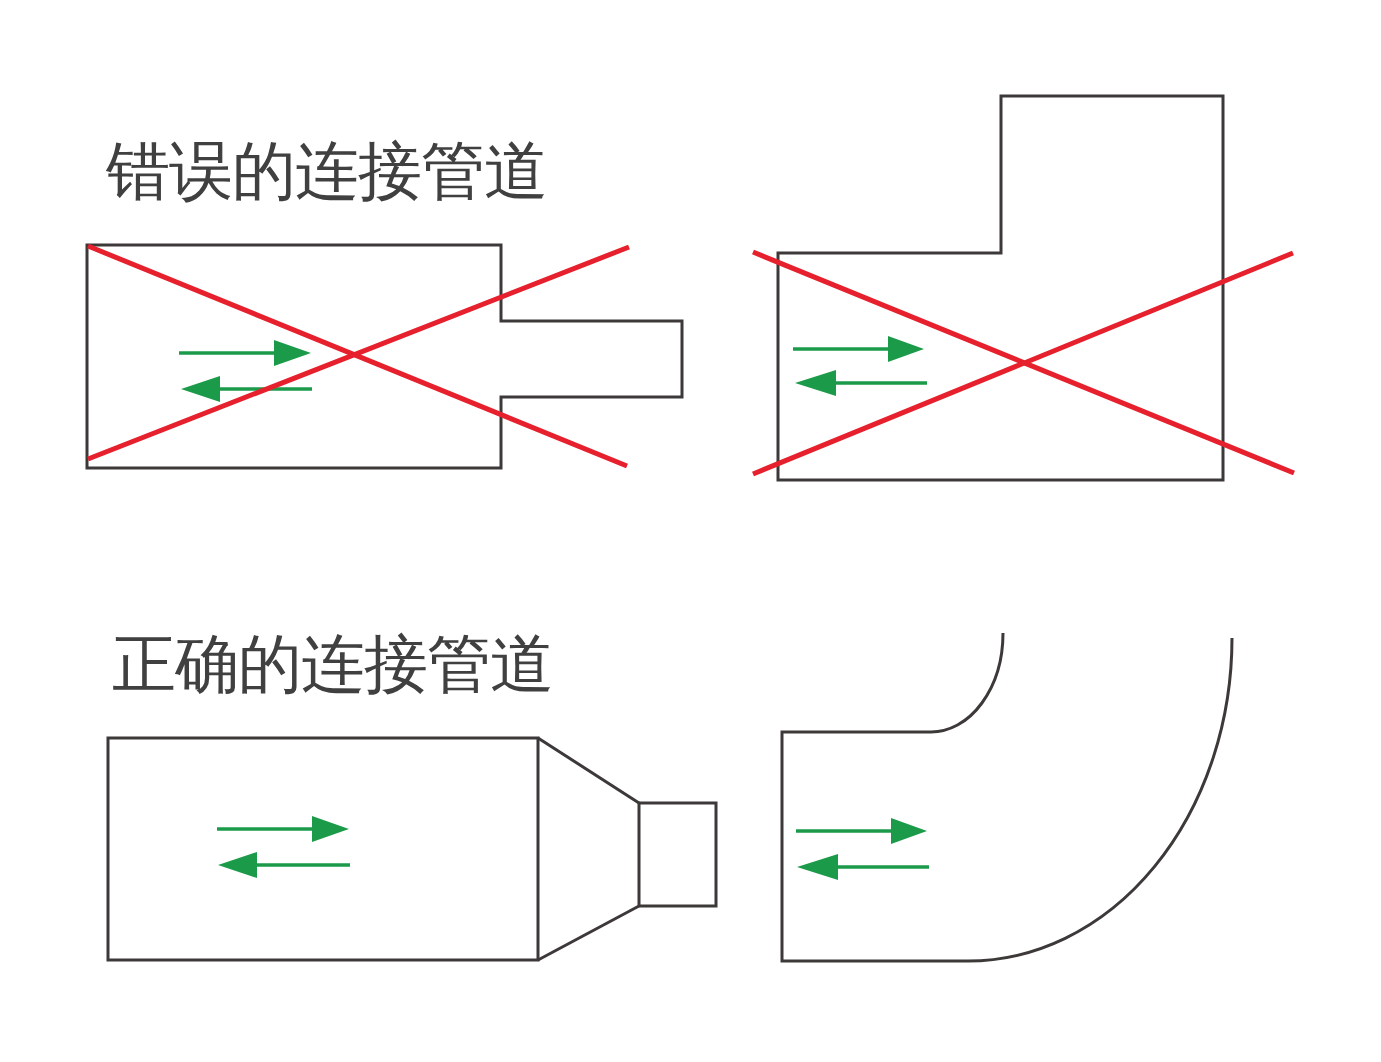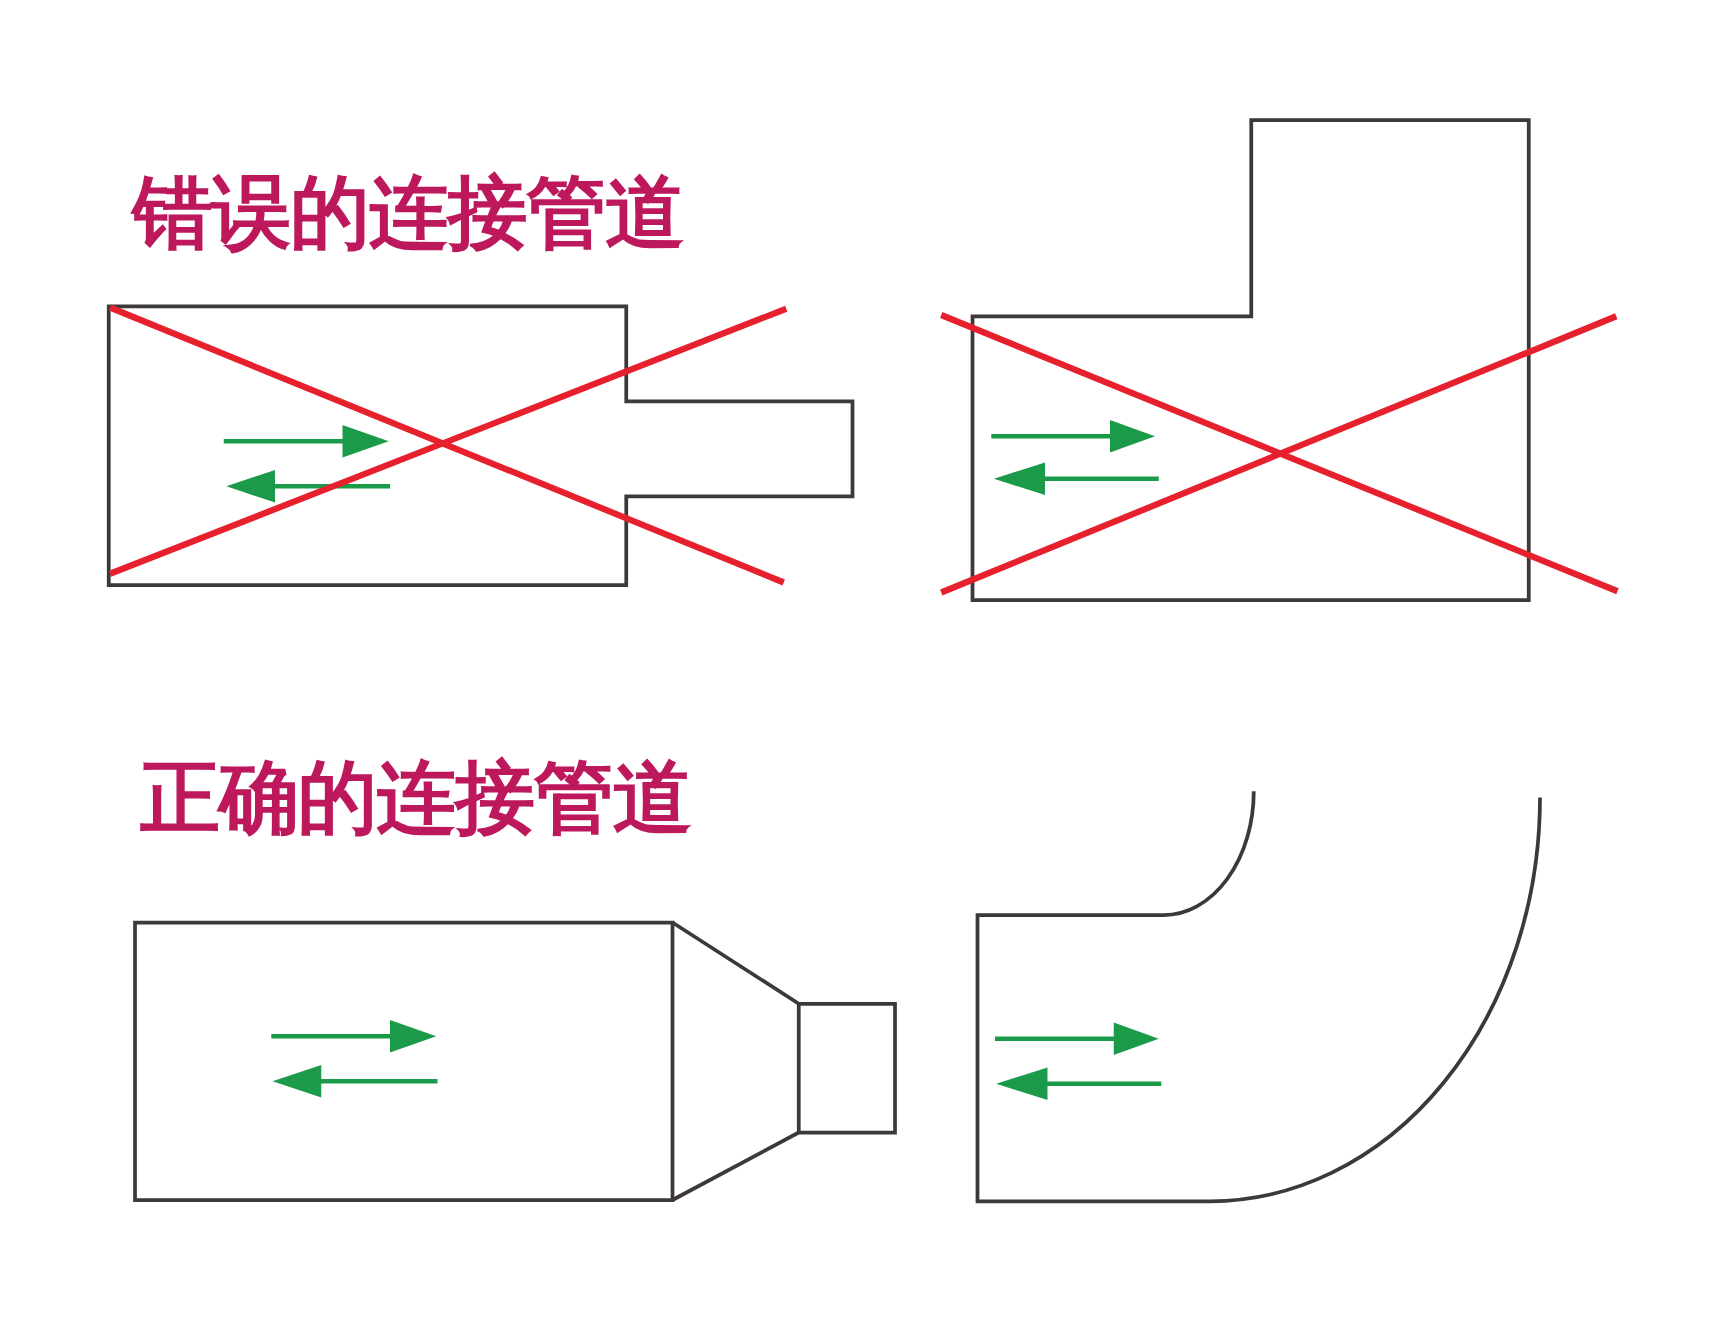--- a/index.html
+++ b/index.html
@@ -7,28 +7,27 @@
     position:relative;
     width:1381px; height:1062px;
     background:#ffffff;
     overflow:hidden;
     font-family:"DejaVu Serif","Liberation Serif",serif;
   }
   .title {
     position:absolute;
     font-size:64px;
     line-height:1.1;
-    color:#be185d;
+    color:#404040;
     letter-spacing:-1px;
     white-space:nowrap;
     user-select:none;
-    font-weight:bold;
   }
   .title-wrong  { left:106px; top:136px; }
-  .title-correct{ left:112px; top:604px;text-align:right; }
+  .title-correct{ left:112px; top:629px;text-align:right; }
   svg.diagram-layer { position:absolute; left:0; top:0; }
   .outline    { fill:none; stroke-width:3; stroke-linejoin:miter; }
   .cross-line { stroke-width:5; stroke-linecap:butt; }
   .shaft      { stroke-width:3.5; stroke-linecap:butt; }
   .head       { stroke:none; }
 </style>
 </head>
 <body>
 
 <div class="canvas">

